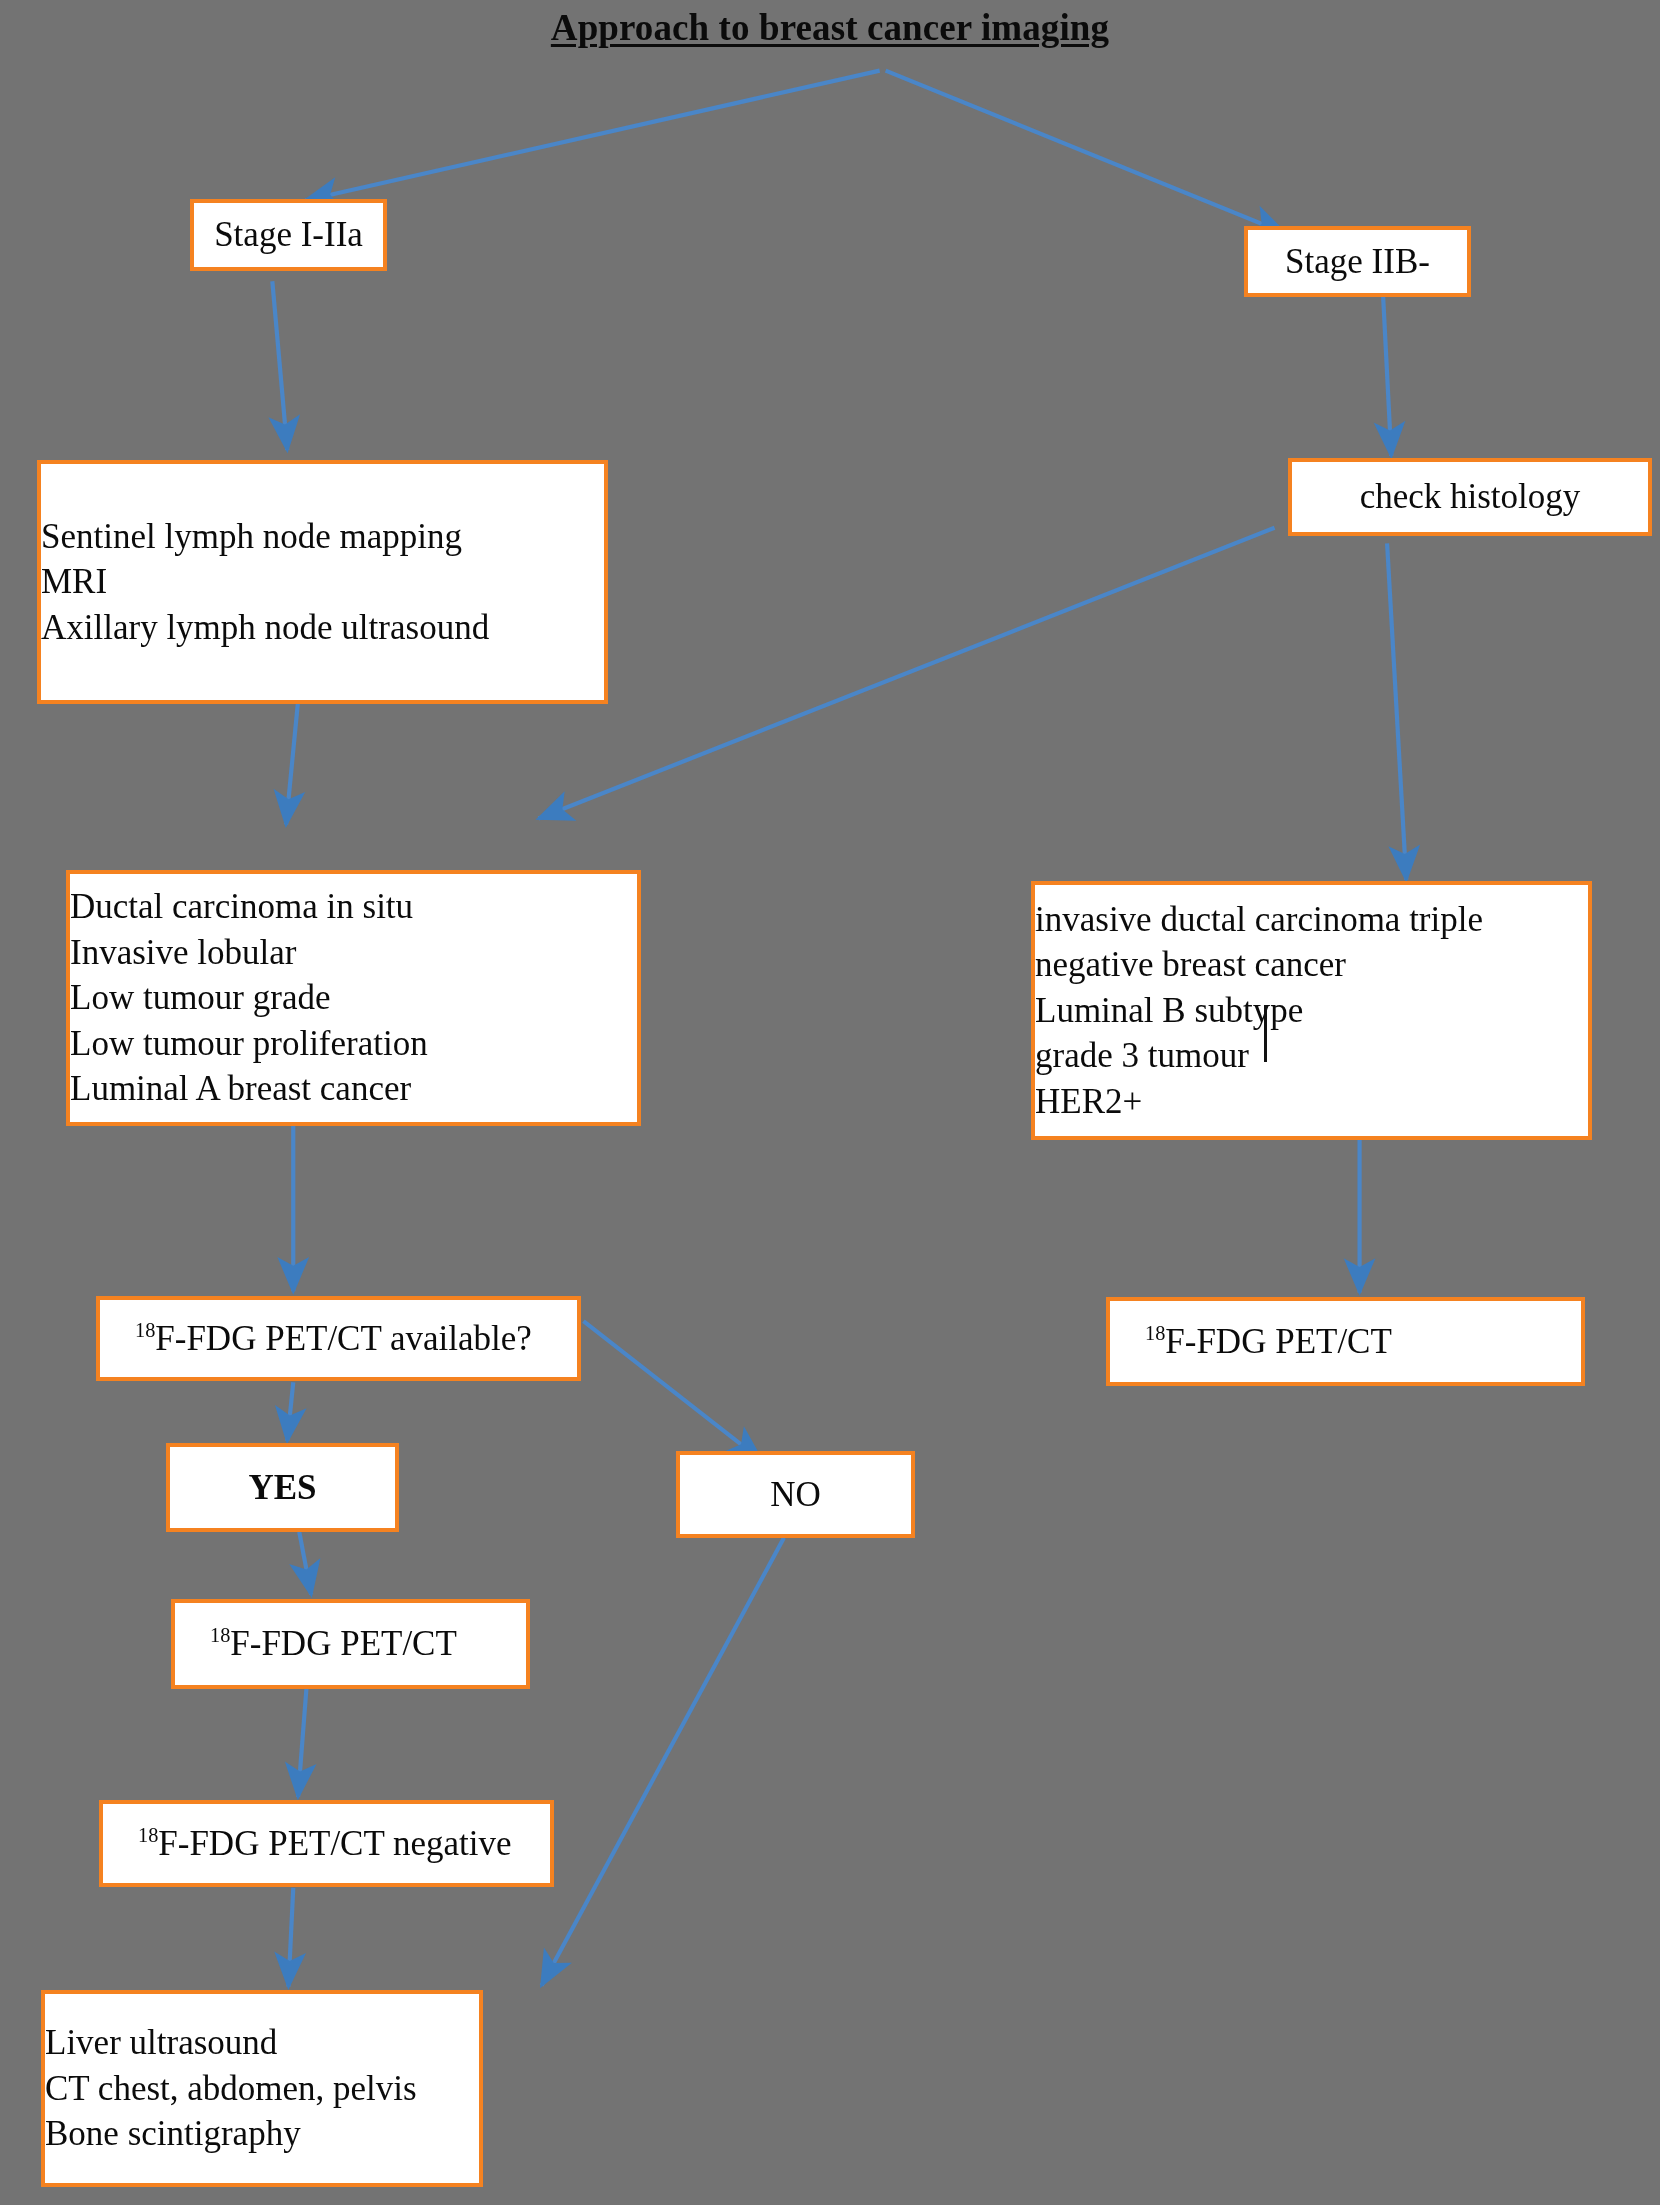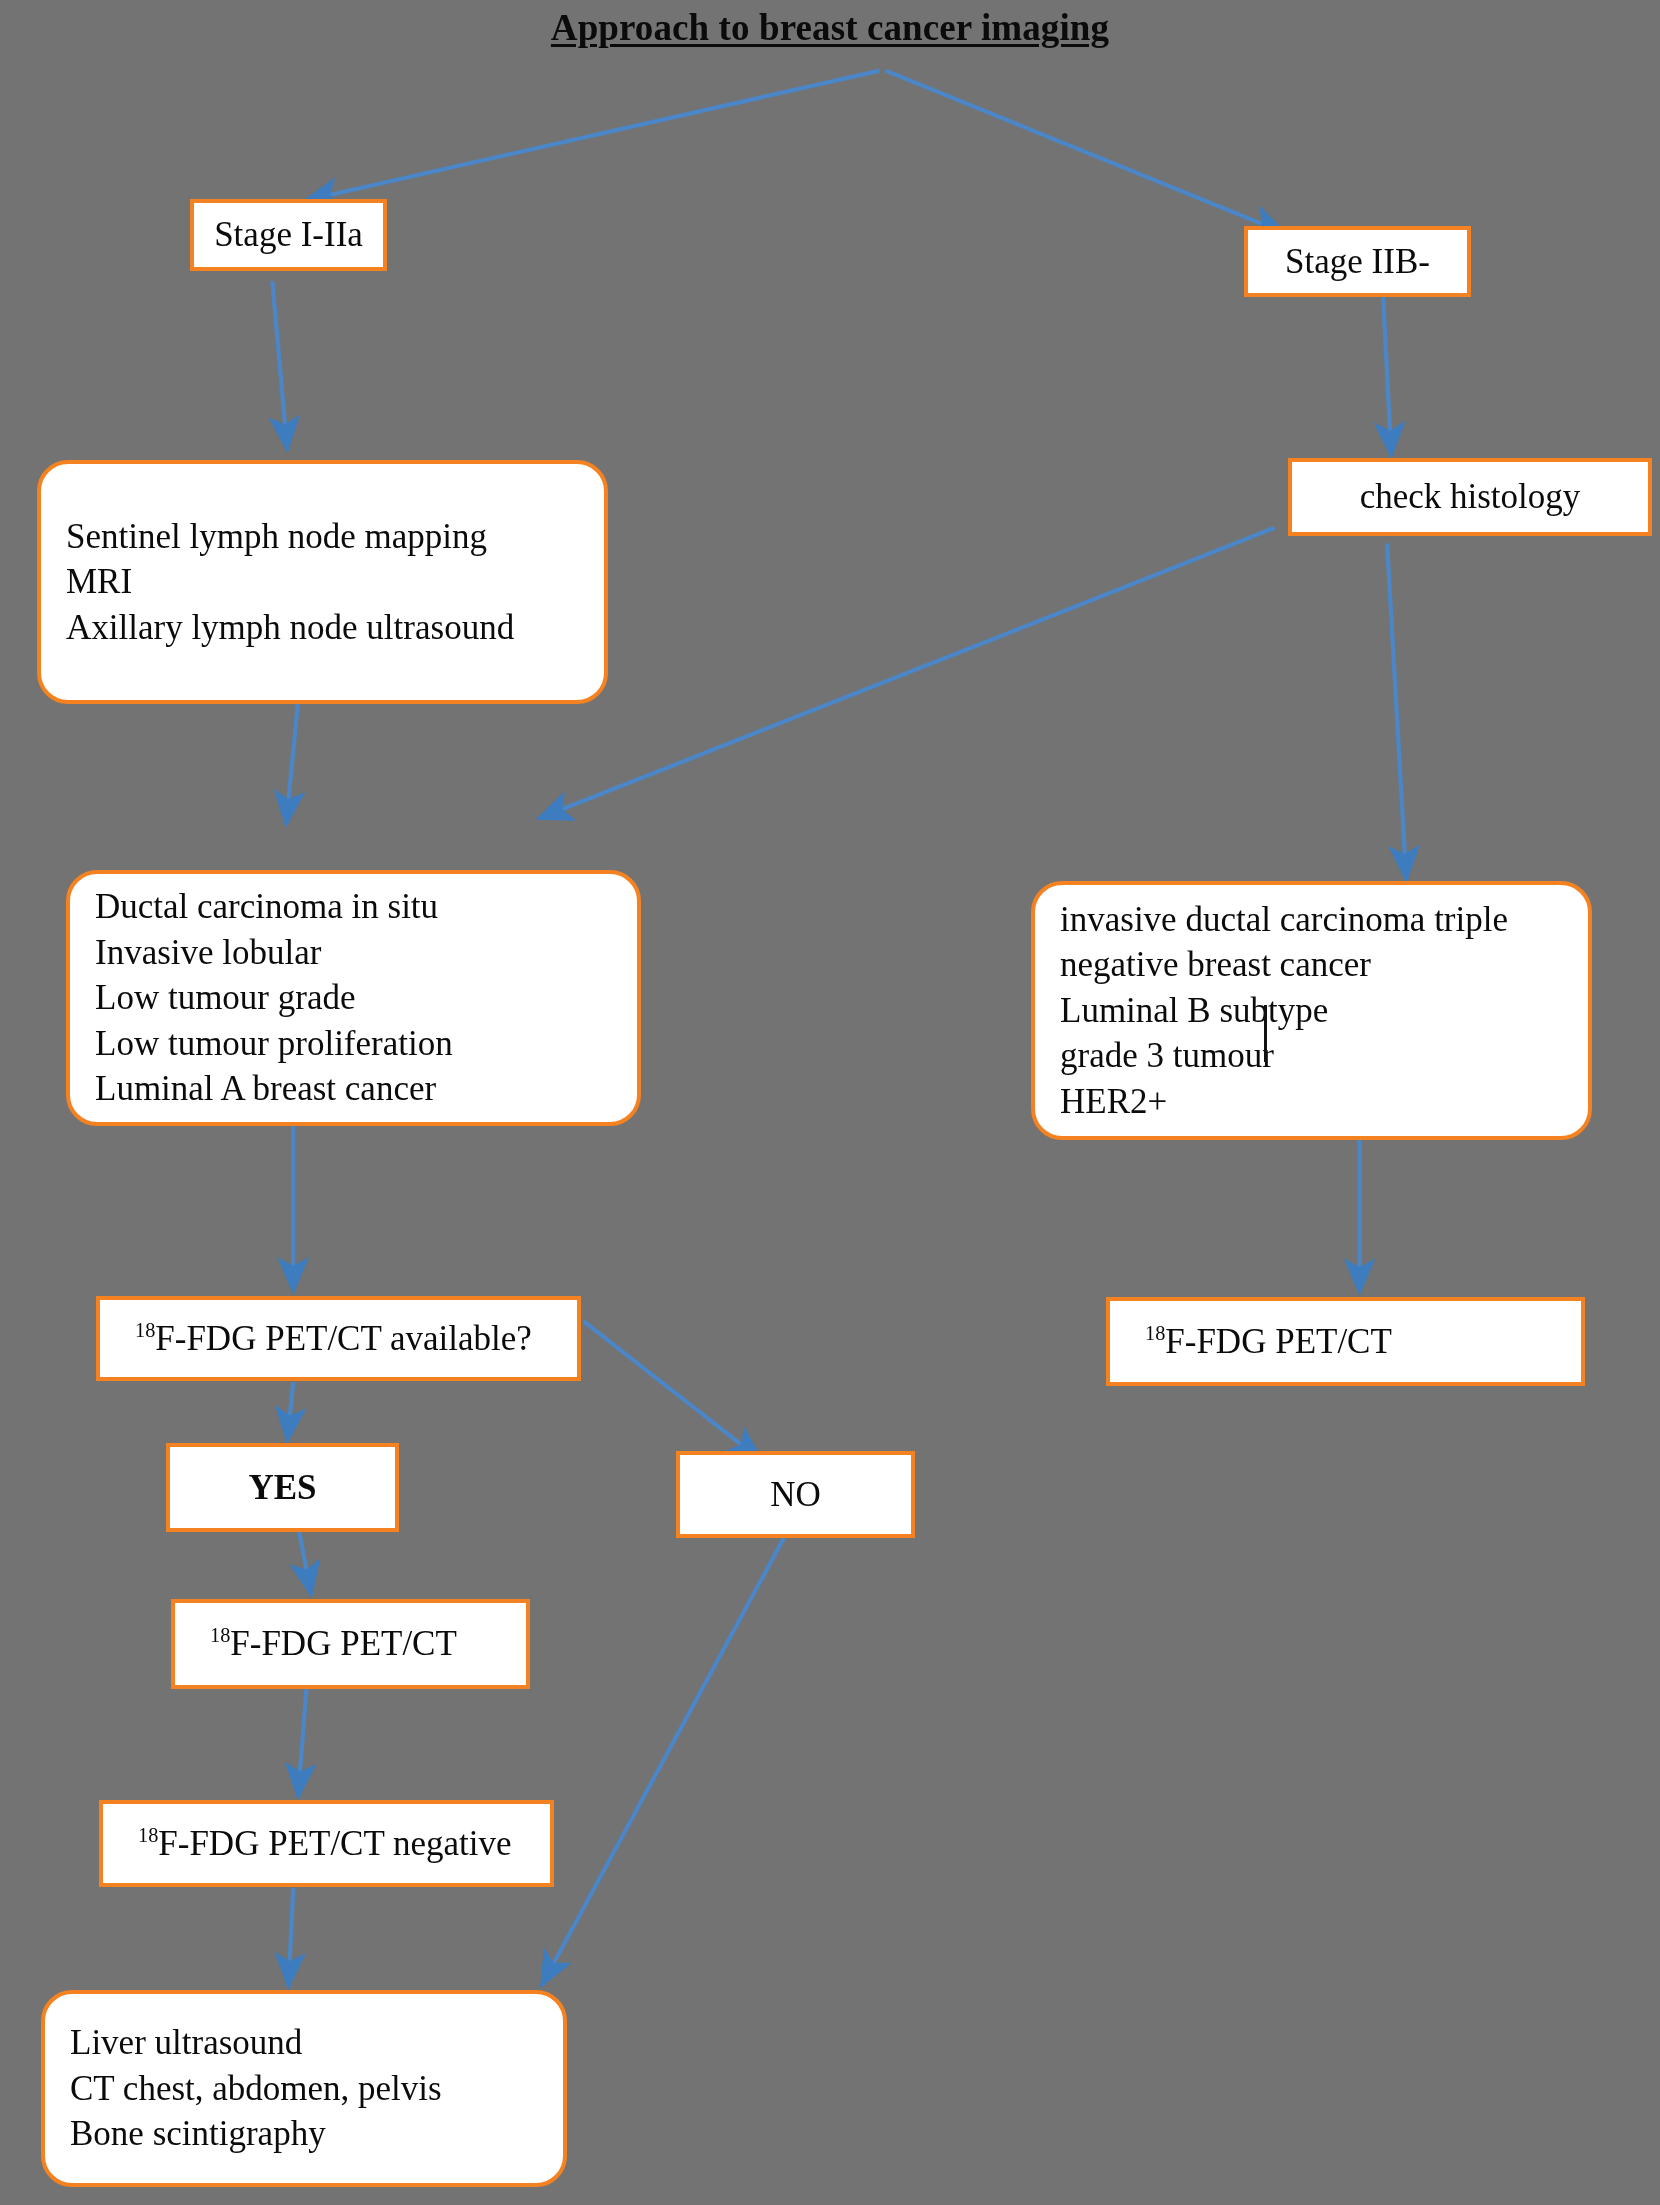--- a/index.html
+++ b/index.html
@@ -38,24 +38,22 @@
     z-index: 5;
   }
   .node .line {
     display: block;
     white-space: pre;
     line-height: 1.30;
     font-size: 35px;
   }
   
   .node.multi {
-    padding-left: 25px;
     align-items: flex-start;
     text-align: right;
-    border-radius: 31px;
   }
   
   .node.single {
     align-items: center;
     text-align: center;
   }
   
   .node.leftlabel {
     align-items: flex-start;
     padding-left: 35px;
@@ -193,20 +191,20 @@
   </div>
 
   <div class="node leftlabel" style="left:99px; top:1800px; width:455px; height:87px;">
     <span class="line"><sup>18</sup><span>F-FDG PET/CT negative</span></span>
   </div>
 
   <div class="node leftlabel" style="left:1106px; top:1297px; width:479px; height:89px;">
     <span class="line"><sup>18</sup><span>F-FDG PET/CT</span></span>
   </div>
 
-  <div class="node multi" style="left:41px; top:1990px; width:526px; height:197px;">
+  <div class="node multi" style="left:41px; top:1990px; width:442px; height:197px;">
     <span class="line">Liver ultrasound</span>
     <span class="line">CT chest, abdomen, pelvis</span>
     <span class="line">Bone scintigraphy</span>
   </div>
 
 </div>
 
 
 </body></html>

